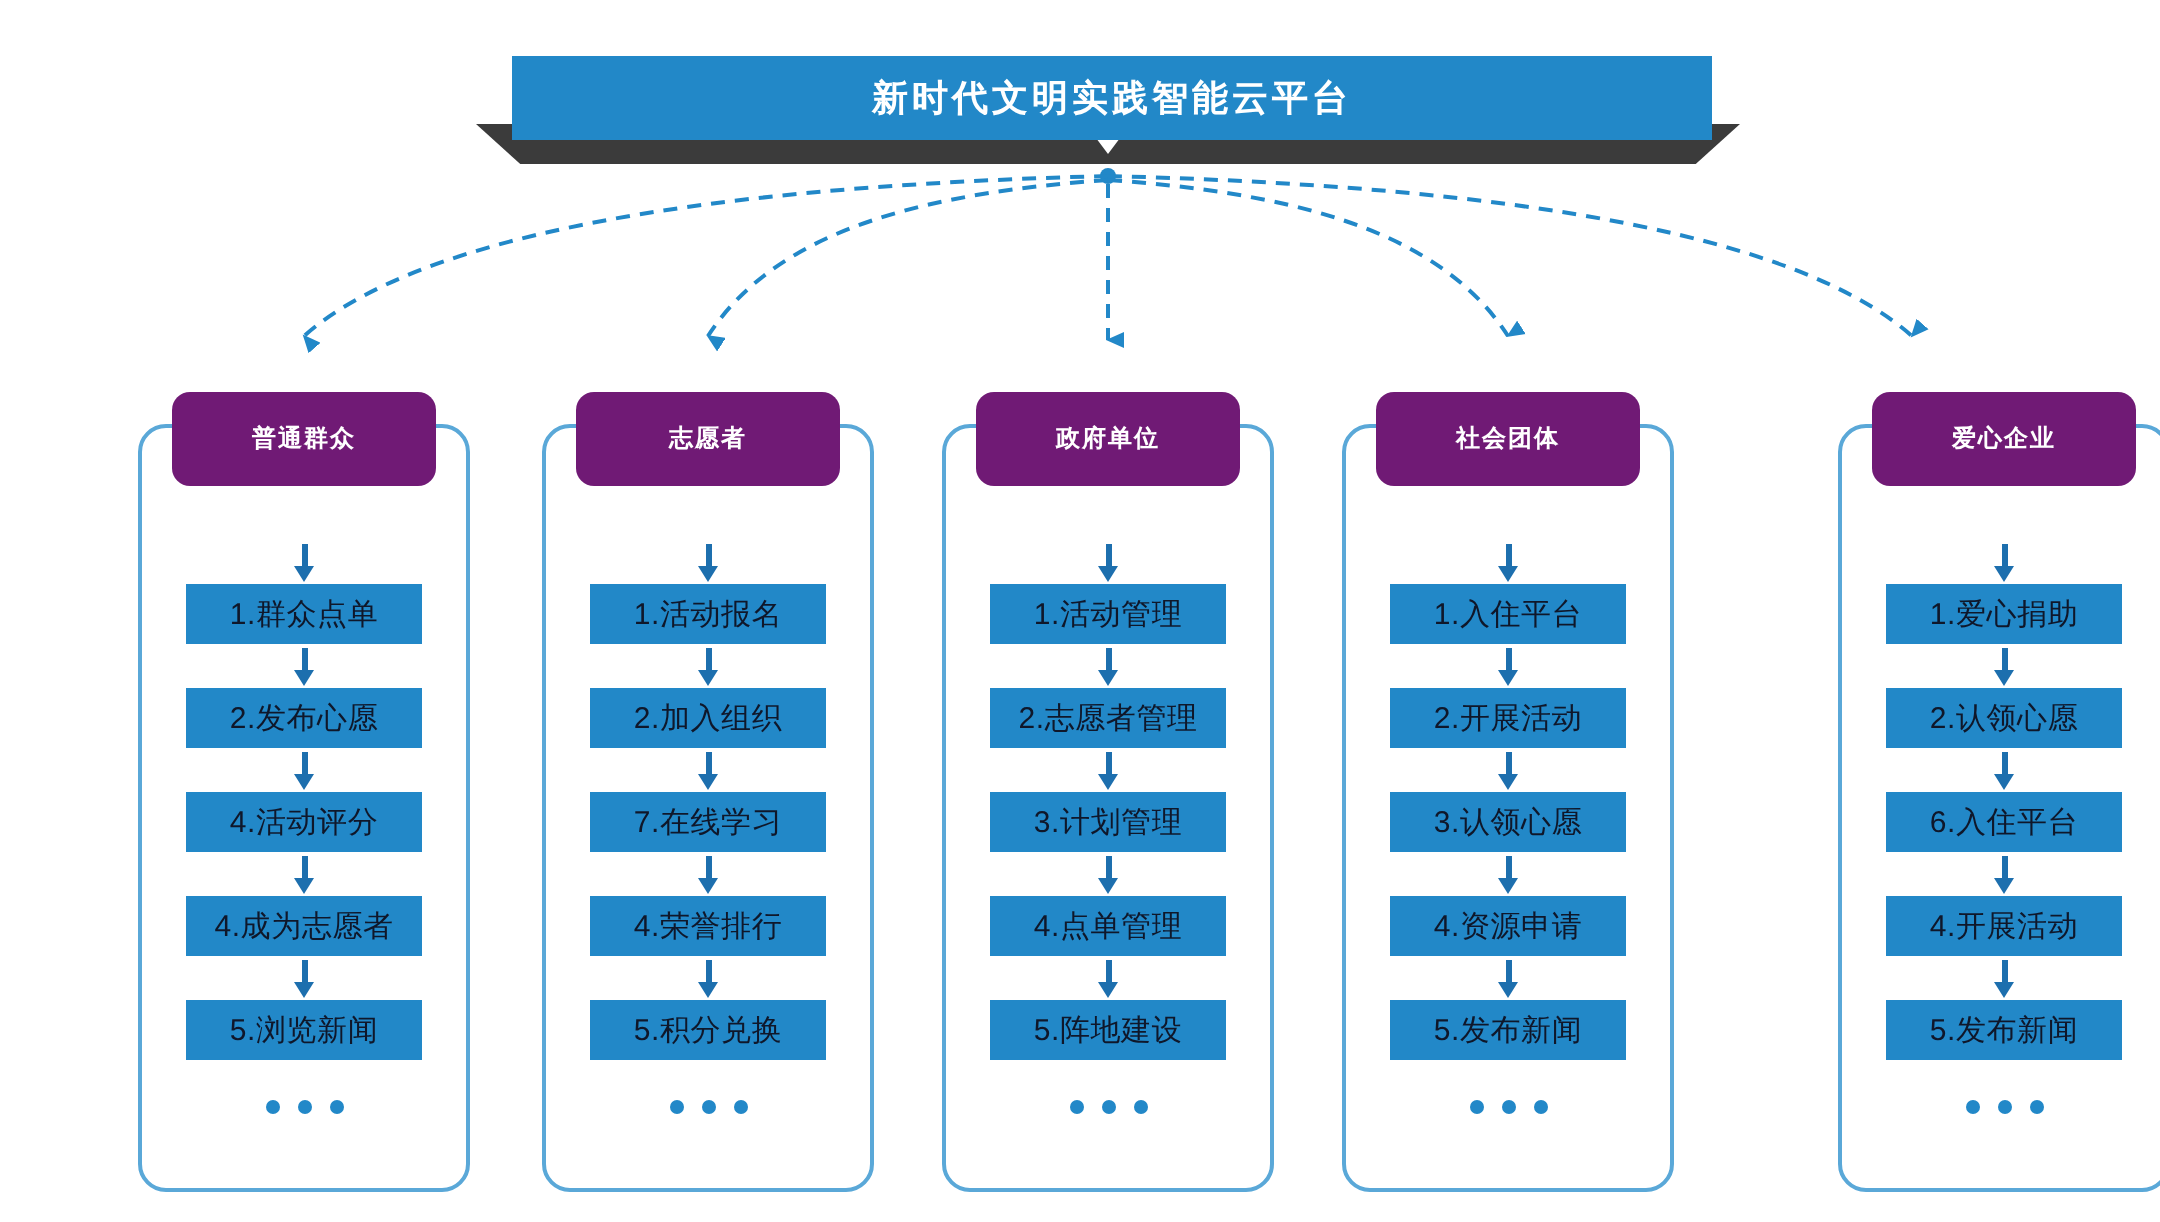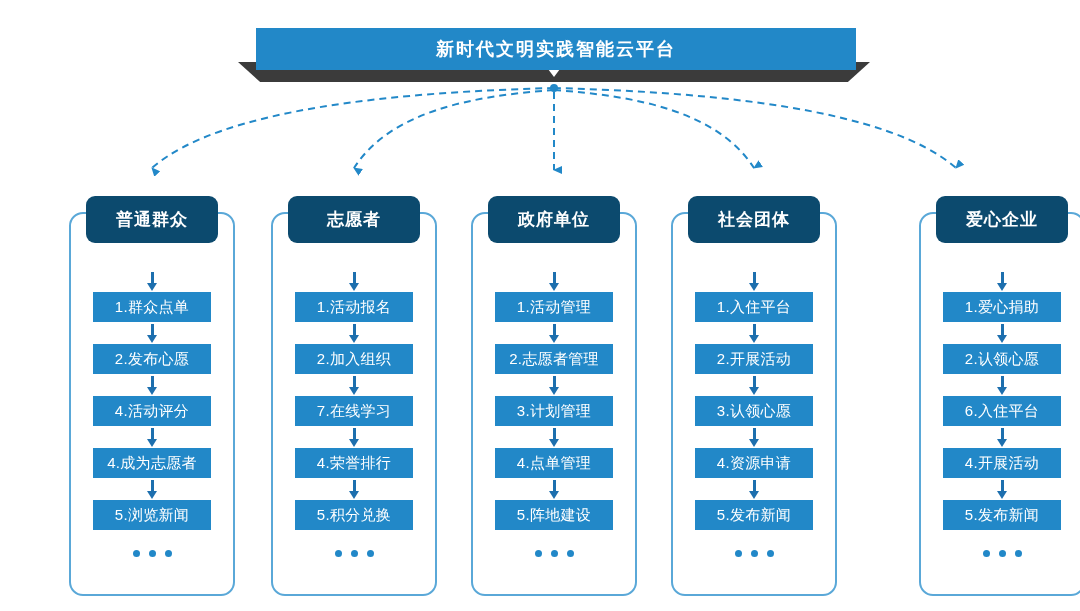--- a/index.html
+++ b/index.html
@@ -92,45 +92,45 @@
     box-sizing: border-box;
     background: #ffffff;
   }
   .col-head {
     position: absolute;
     top: -18px;
     left: 50%;
     transform: translateX(-50%);
     width: 132px;
     height: 47px;
-    background: #0c4a6e;
+    background: #701a75;
     border-radius: 9px;
     color: #ffffff;
-    font-size: 17px;
+    font-size: 12px;
     font-weight: bold;
     letter-spacing: 1px;
     display: flex;
     align-items: center;
     justify-content: center;
     white-space: nowrap;
   }
   .col-body {
     position: absolute;
     left: 0;
     right: 0;
     top: 56px;
     display: flex;
     flex-direction: column;
     align-items: center;
   }
   .step {
     width: 118px;
     height: 30px;
     background: #2288c8;
-    color: #ffffff;
+    color: #0f172a;
     font-size: 15px;
     display: flex;
     align-items: center;
     justify-content: center;
     white-space: nowrap;
     letter-spacing: 0.3px;
   }
   .arrow-down {
     width: 16px;
     height: 22px;

